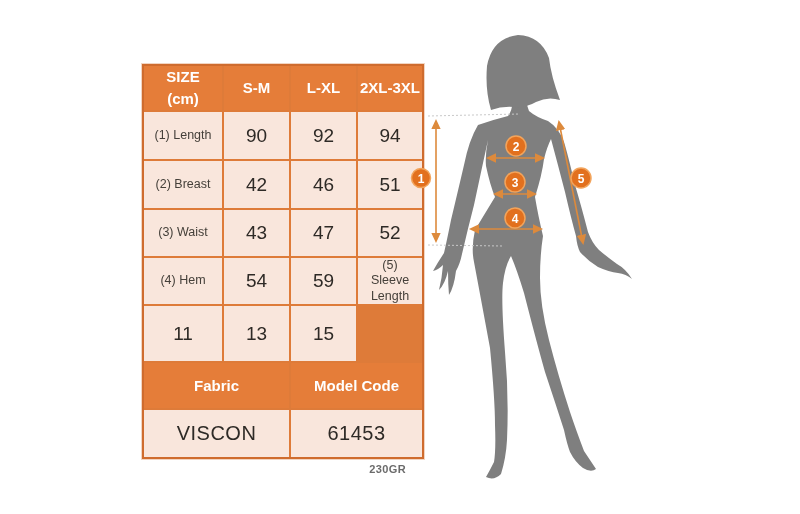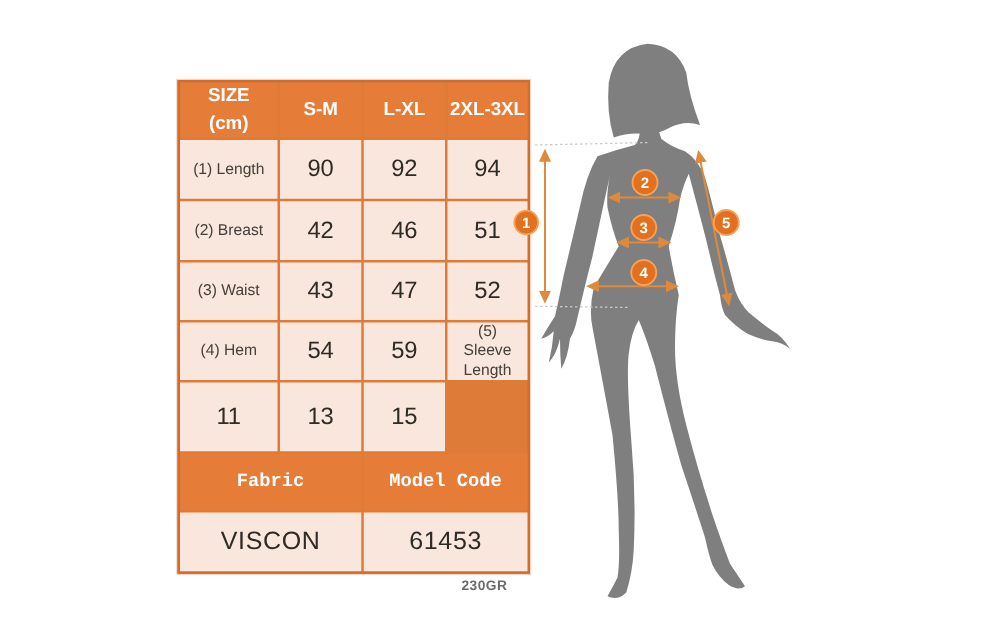--- a/index.html
+++ b/index.html
@@ -17,21 +17,21 @@
     background:#de7b39;            
     border:2px solid #cf6c2e;
     box-shadow:0 0 0 1px #f2d5c2;
     margin-left:16px;
   }
   .cell{display:flex;align-items:center;justify-content:center;text-align:center;}
   .th{background:#e57d39;color:#ffffff;font-weight:bold;font-size:15px;line-height:1.45;padding:0 2px;}
   .td{background:#f9e6dc;color:#3c3c3c;}
   .label-cell{font-size:12.5px;color:#45403a;line-height:1.25;padding:0 5px;}
   .num-cell{font-size:19px;color:#2e2a26;}
-  .foot-th{grid-column:span 2;font-family:Liberation Mono, monospace;}
+  .foot-th{grid-column:span 2;}
   .foot-td{grid-column:span 2;font-size:20px;color:#2e2a26;letter-spacing:0.5px;}
   .corner-line{display:block;width:100%;}
   
   .weight-note{
     position:absolute;left:126px;top:463px;width:280px;text-align:right;
     font-size:11px;font-weight:bold;color:#6b6b6b;letter-spacing:0.4px;
   }
   
   .figure-svg{position:absolute;left:408px;top:25px;width:232px;height:465px;}
   .marker-num{font:bold 12px "Liberation Sans",sans-serif;fill:#ffffff;}

